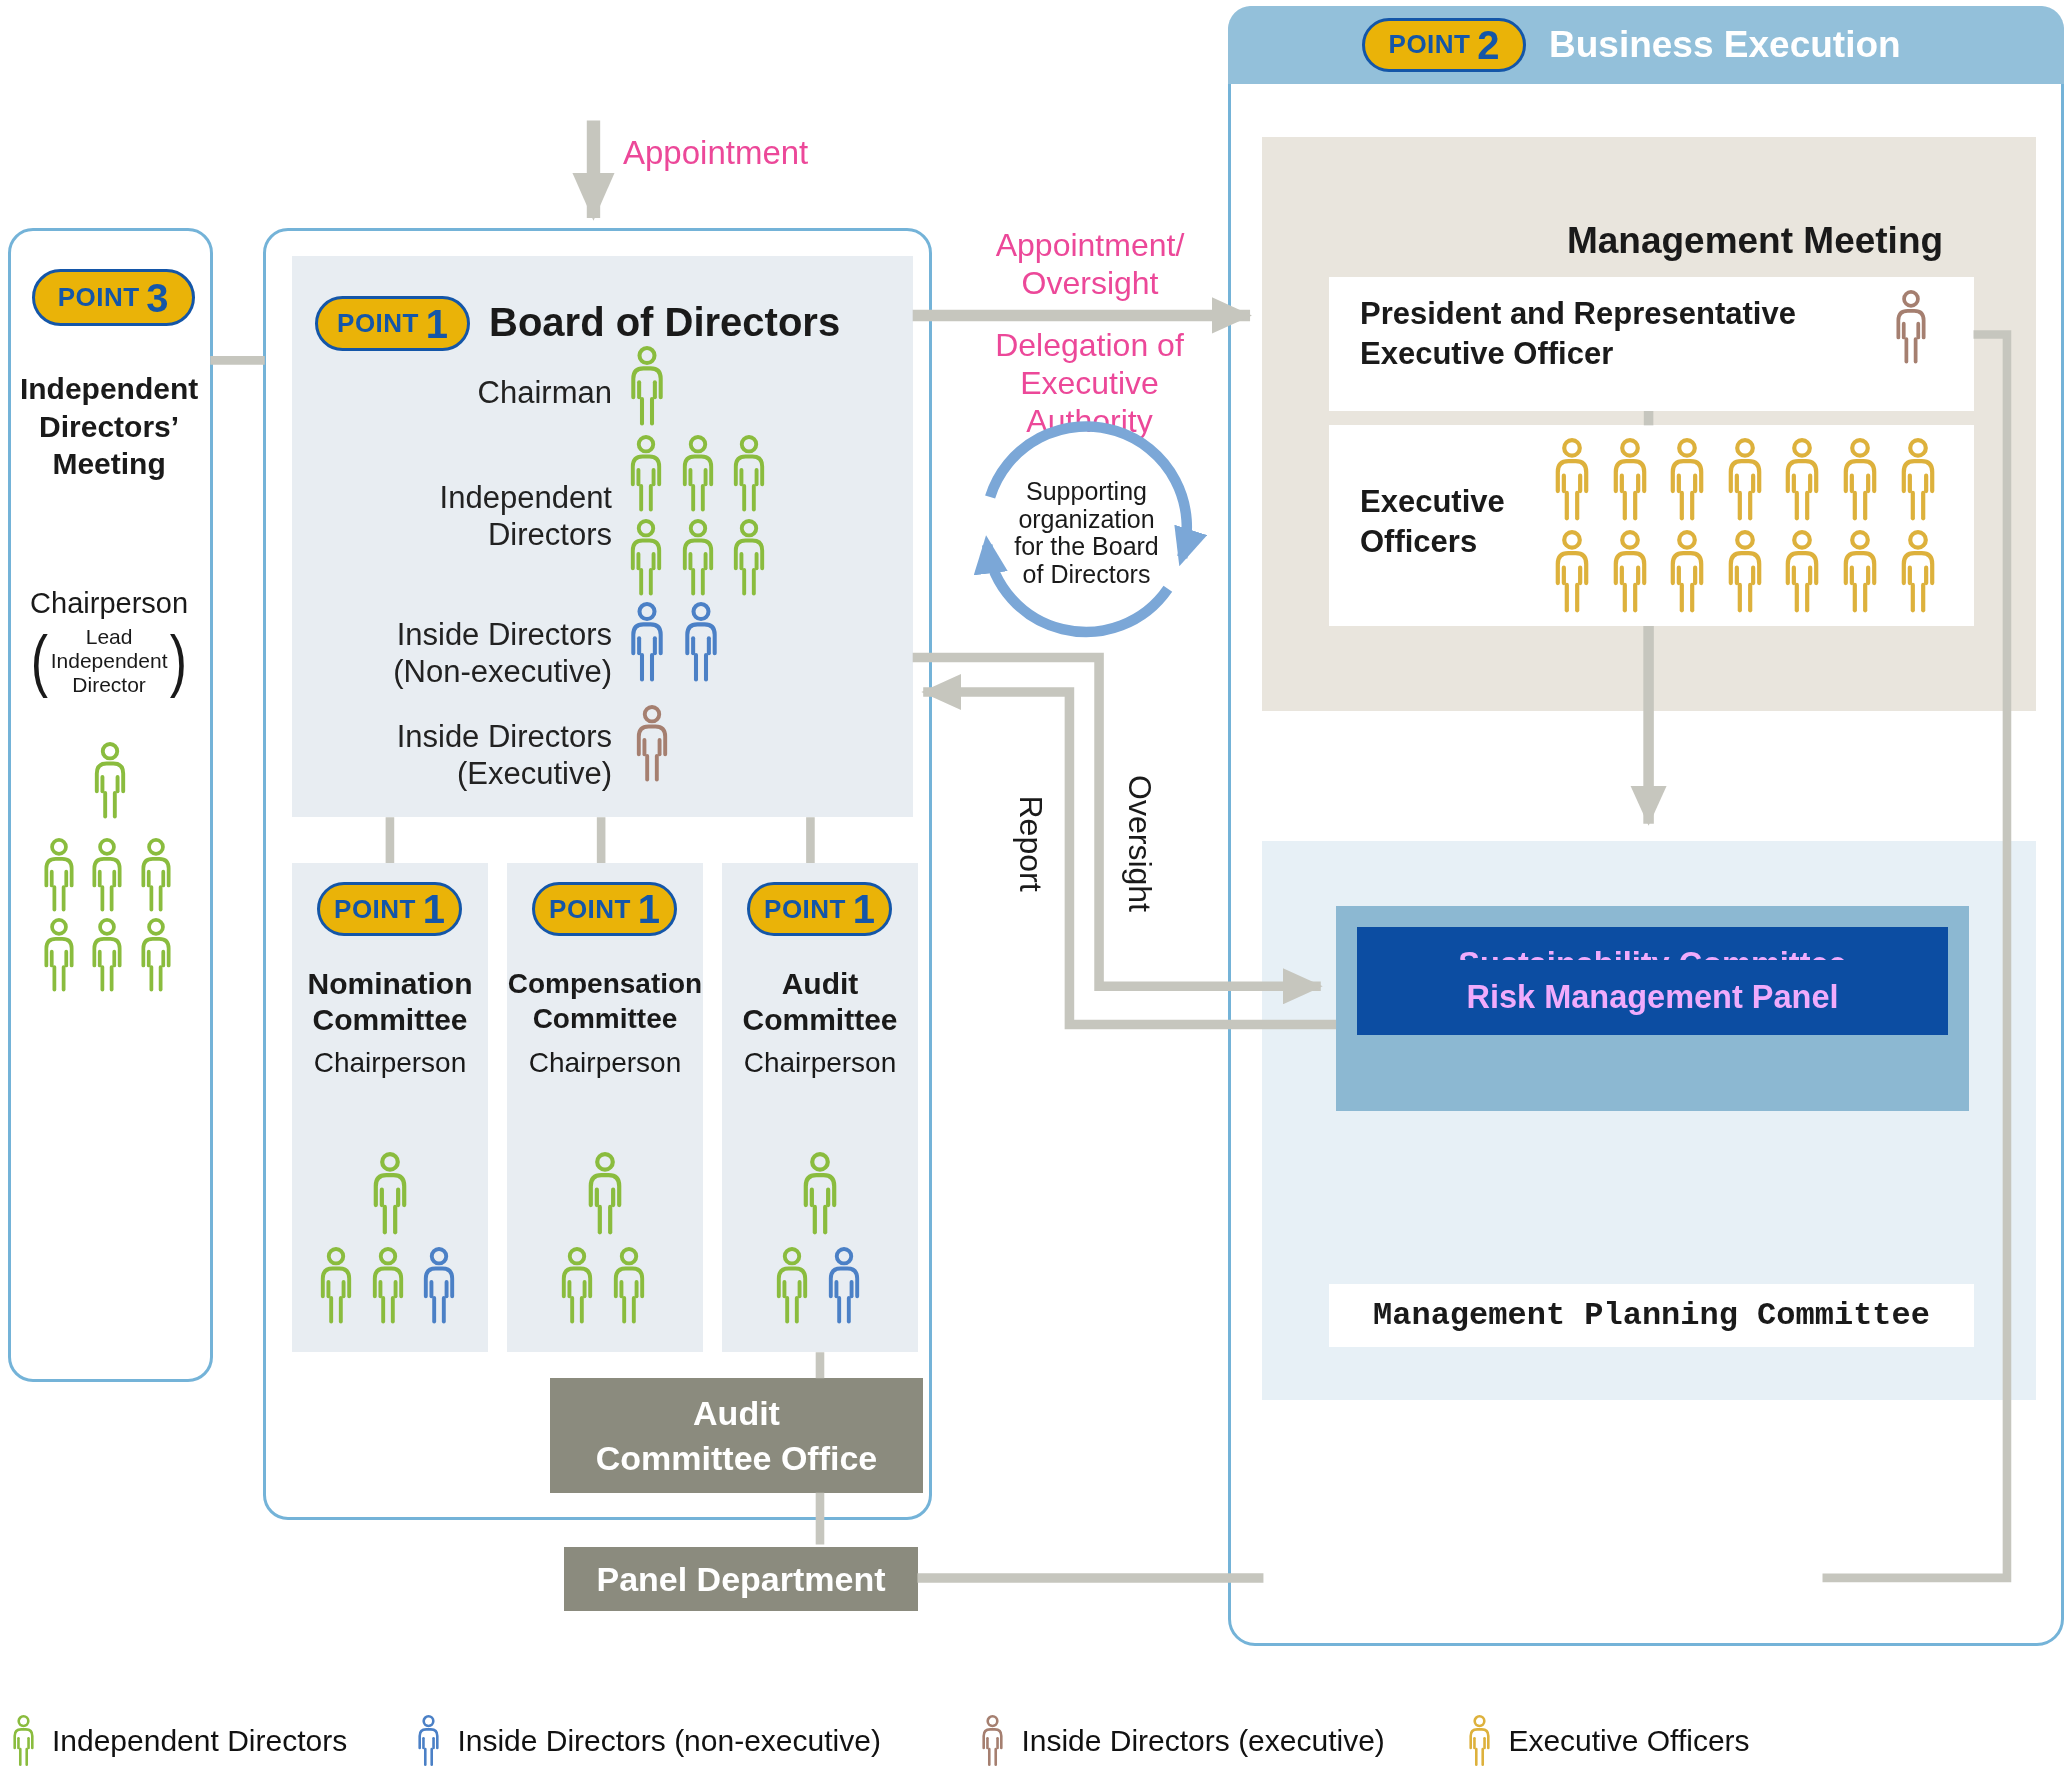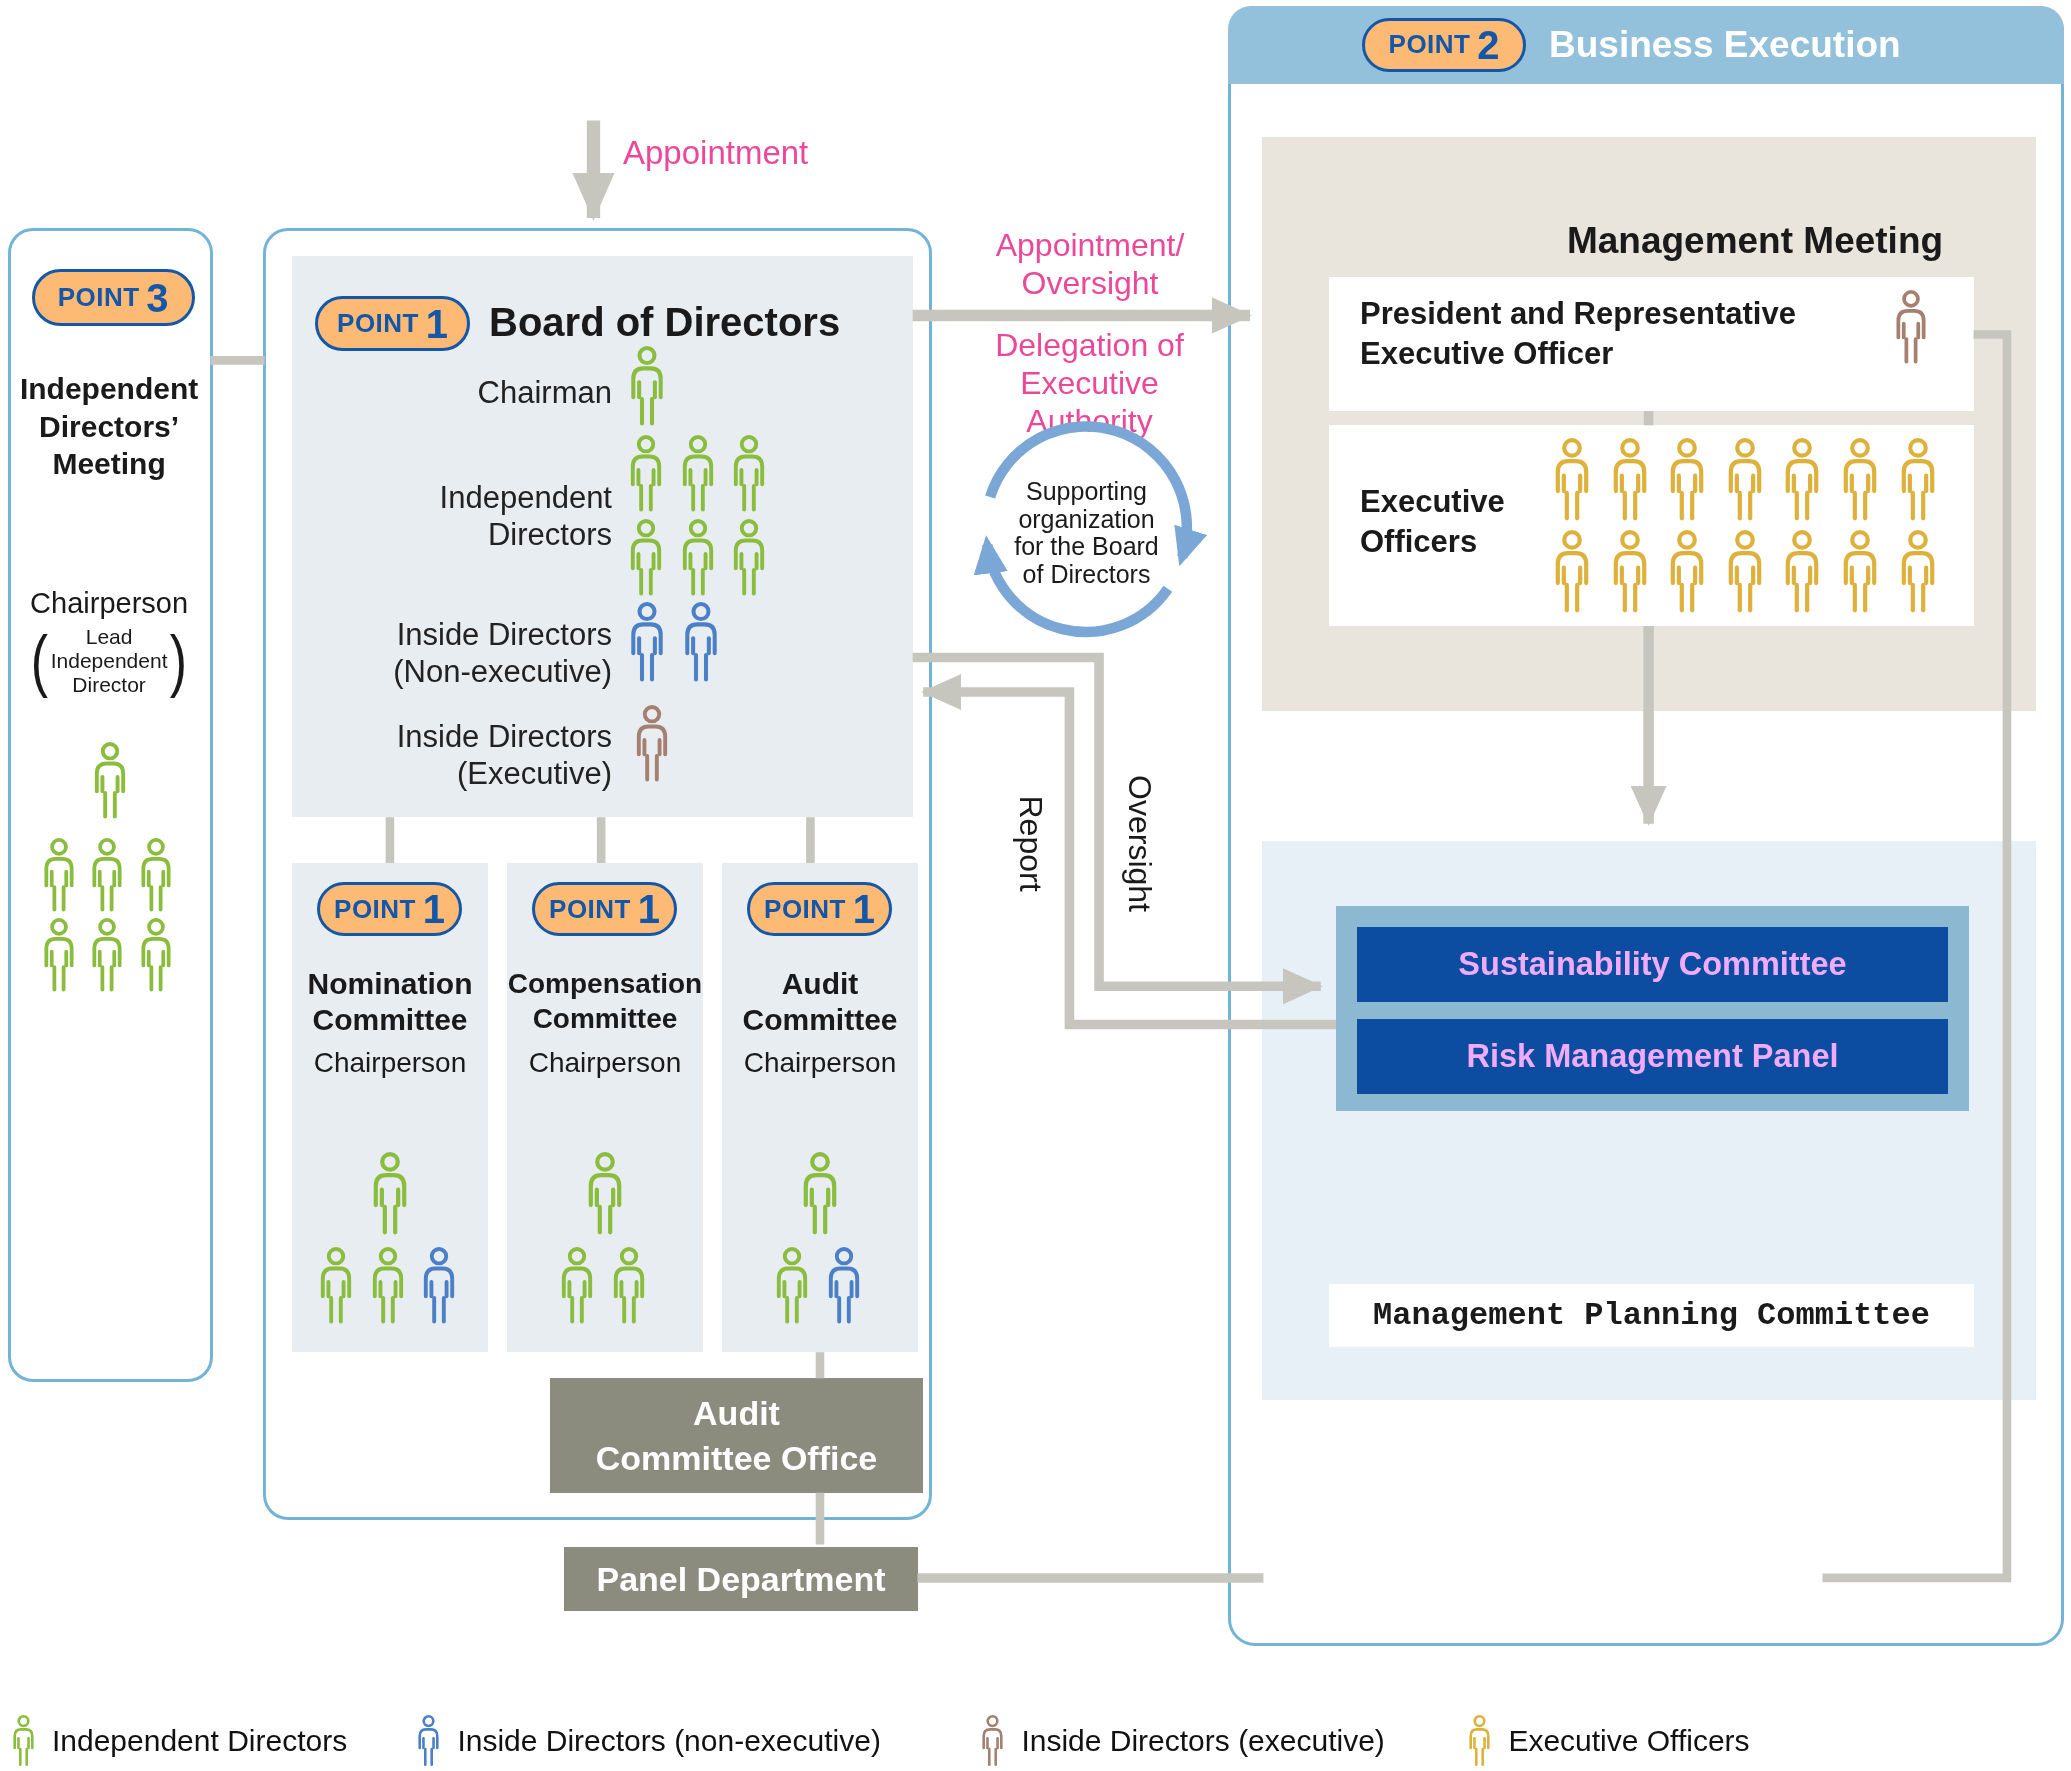--- a/index.html
+++ b/index.html
@@ -18,21 +18,21 @@
        display:flex;align-items:center;justify-content:center;
        color:#fff;font-size:37px;font-weight:bold;}
   .panel{background:#fff;border:3.8px solid var(--panel_border);border-radius:25px;box-sizing:border-box;}
   .left-panel{left:7.6px;top:228px;width:205px;height:1154px;}
   .board-panel{left:263px;top:228px;width:669px;height:1292px;}
   .graybox{background:var(--box_gray);}
   .board-content{left:292px;top:256px;width:621px;height:561px;}
   .committee{top:863px;width:196px;height:489px;}
 
   .badge{display:inline-flex;align-items:center;justify-content:center;gap:6.7px;
-         background:#fdba74;border:3.8px solid var(--badge_blue);border-radius:43px;
+         background:#eab308;border:3.8px solid var(--badge_blue);border-radius:43px;
          color:var(--badge_blue);box-sizing:border-box;}
   .badge .bw{font-size:26px;font-weight:800;letter-spacing:0.5px;}
   .badge .bn{font-size:40px;font-weight:bold;line-height:1;}
 
   .be-panel{left:1228px;top:5.7px;width:836px;height:1640px;background:#fff;
             border:3.8px solid var(--panel_border);border-radius:27px;box-sizing:border-box;}
   .be-header{left:1228px;top:5.7px;width:836px;height:78px;background:var(--be_header);
              border-radius:23px 23px 0 0;display:flex;align-items:center;box-sizing:border-box;padding-left:134px;}
   .be-header .t{color:#fff;font-size:37px;font-weight:bold;margin-left:23px;}
   .beige{left:1262px;top:137px;width:774px;height:574px;background:var(--beige);}
@@ -332,21 +332,21 @@
         </svg>
         <svg class="person" viewBox="0 0 40 68" style="color:#ddb13c">
           <use href="#person"></use>
         </svg>
       </div>
   </div>
 
   <div class="abs com-panel"></div>
   <div class="abs groupbox"></div>
   <div class="abs bluebox" style="top:927px;">Sustainability Committee</div>
-  <div class="abs bluebox" style="top:1019px;">Risk Management Panel</div>
+  <div class="abs bluebox" style="top:960px;">Risk Management Panel</div>
   <div class="abs plainbox" style="top:1284px;font-family:Liberation Mono, monospace;">Management Planning Committee</div>
 
   <div class="abs pre ctr flowlabel" style="left:956px;top:227px;width:268px;">Appointment/
 Oversight</div>
   <div class="abs pre ctr flowlabel" style="left:975px;top:327px;width:229px;">Delegation of
 Executive
 Authority</div>
   <div class="abs pre ctr" style="left:991px;top:478px;width:191px;font-size:25px;line-height:1.1;">Supporting
 organization
 for the Board

